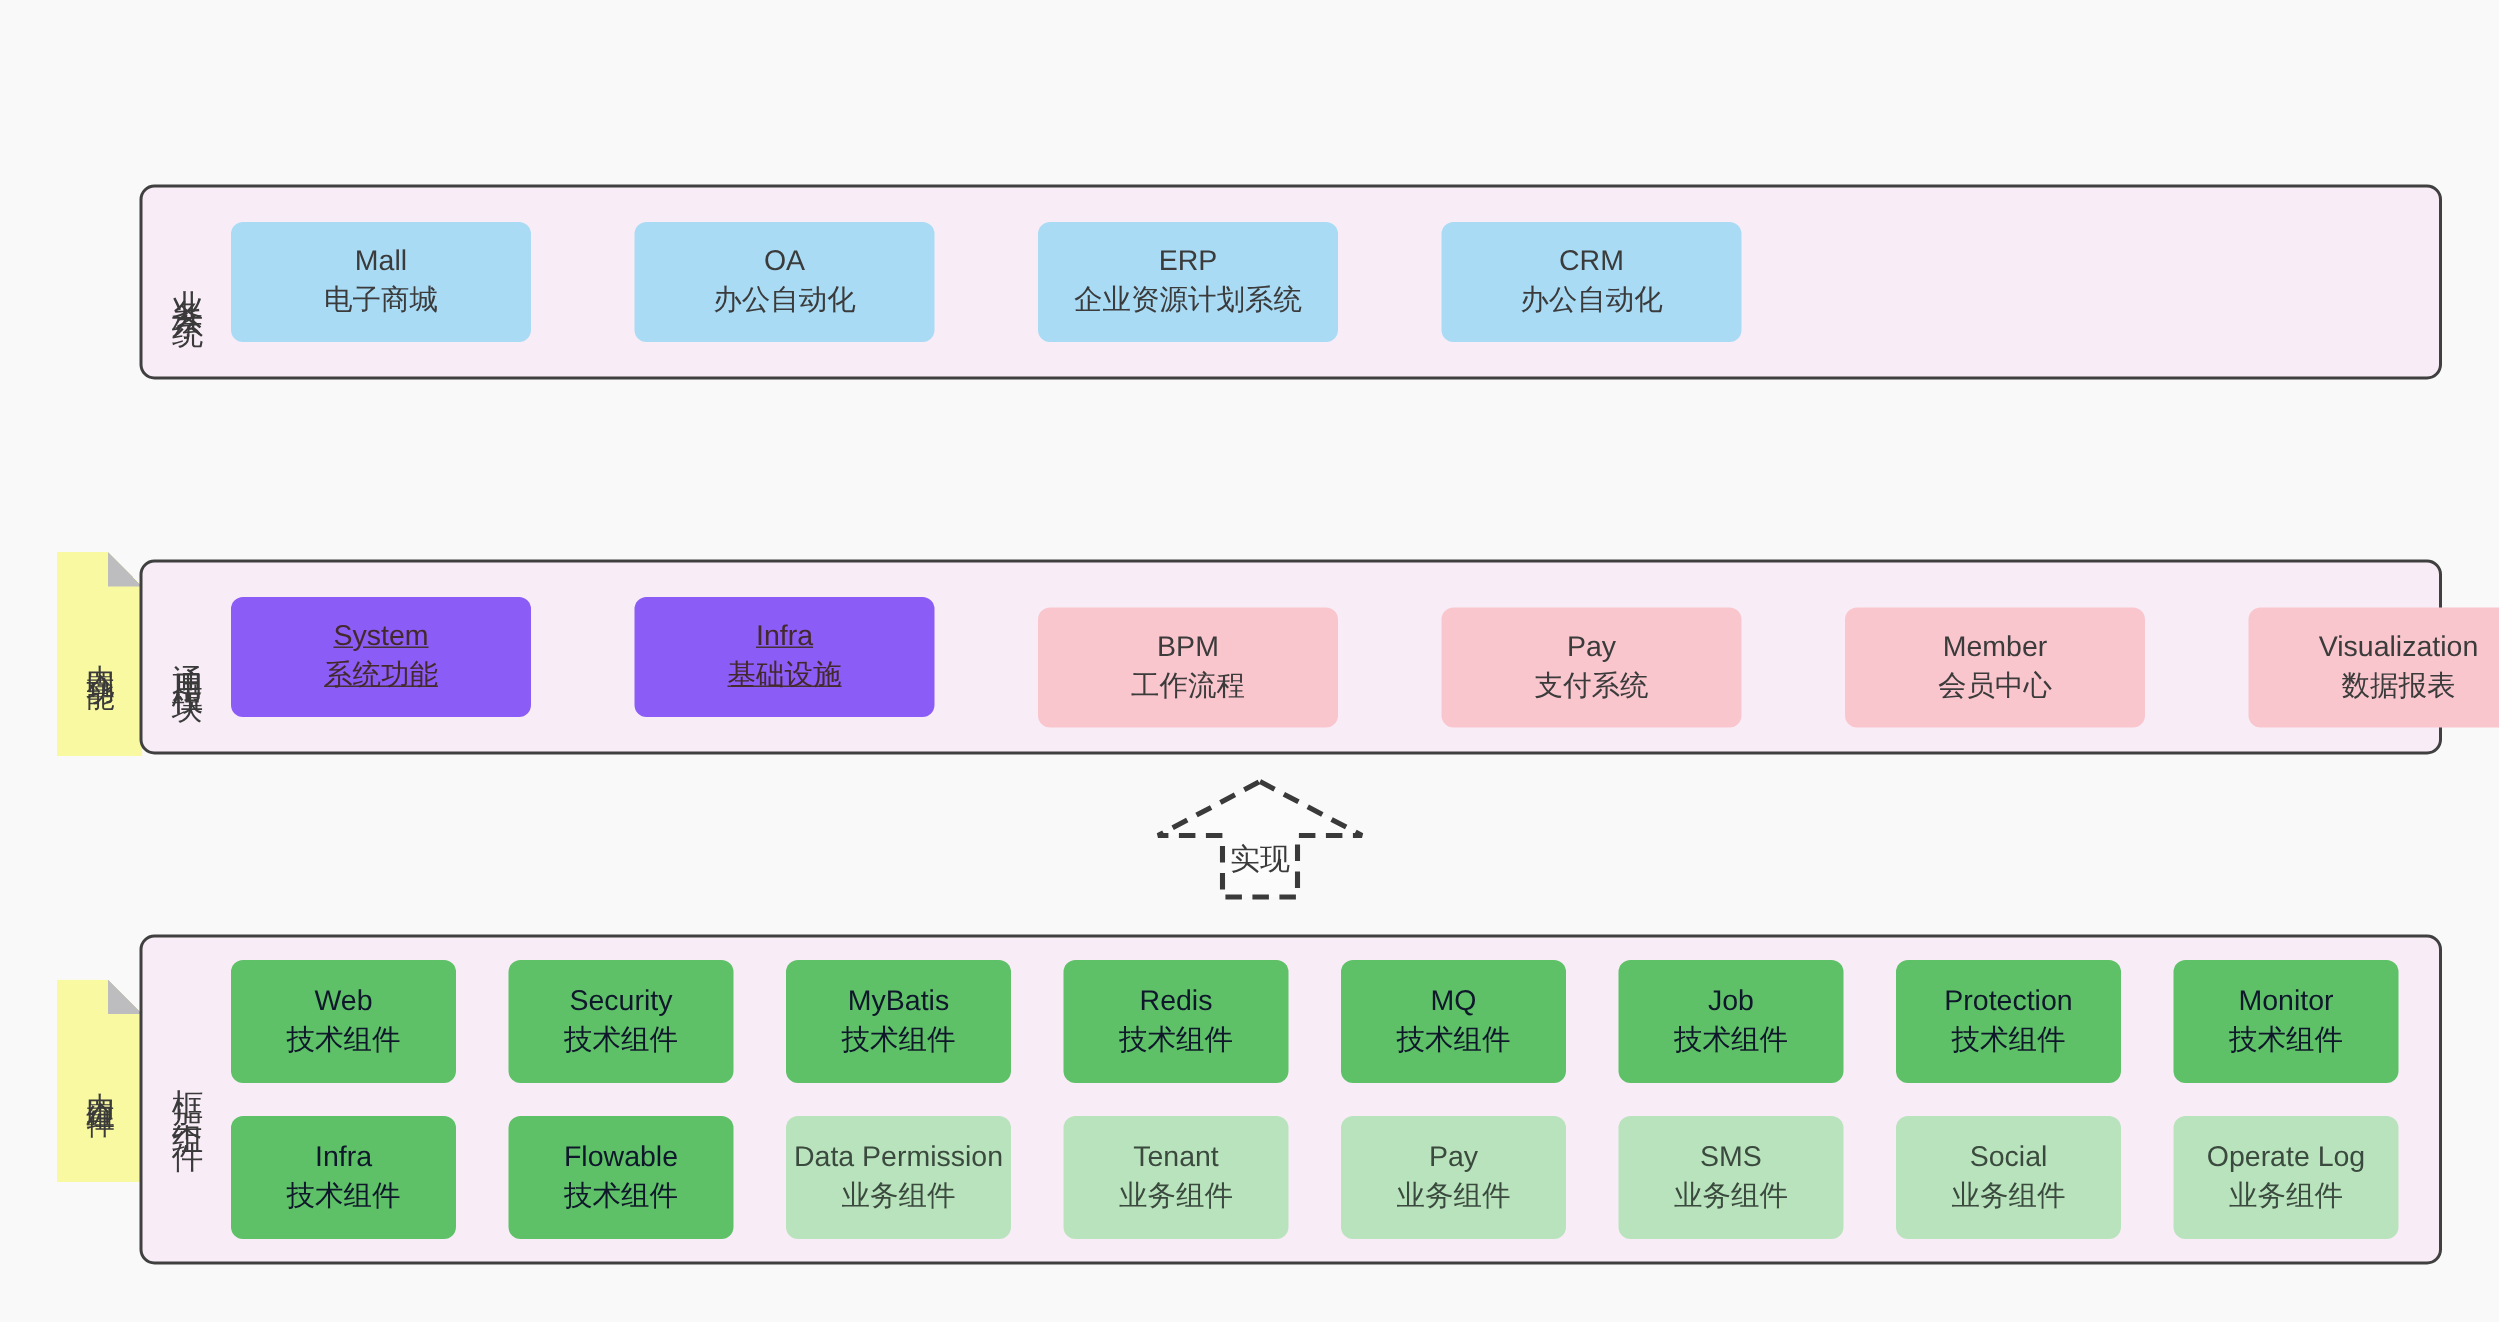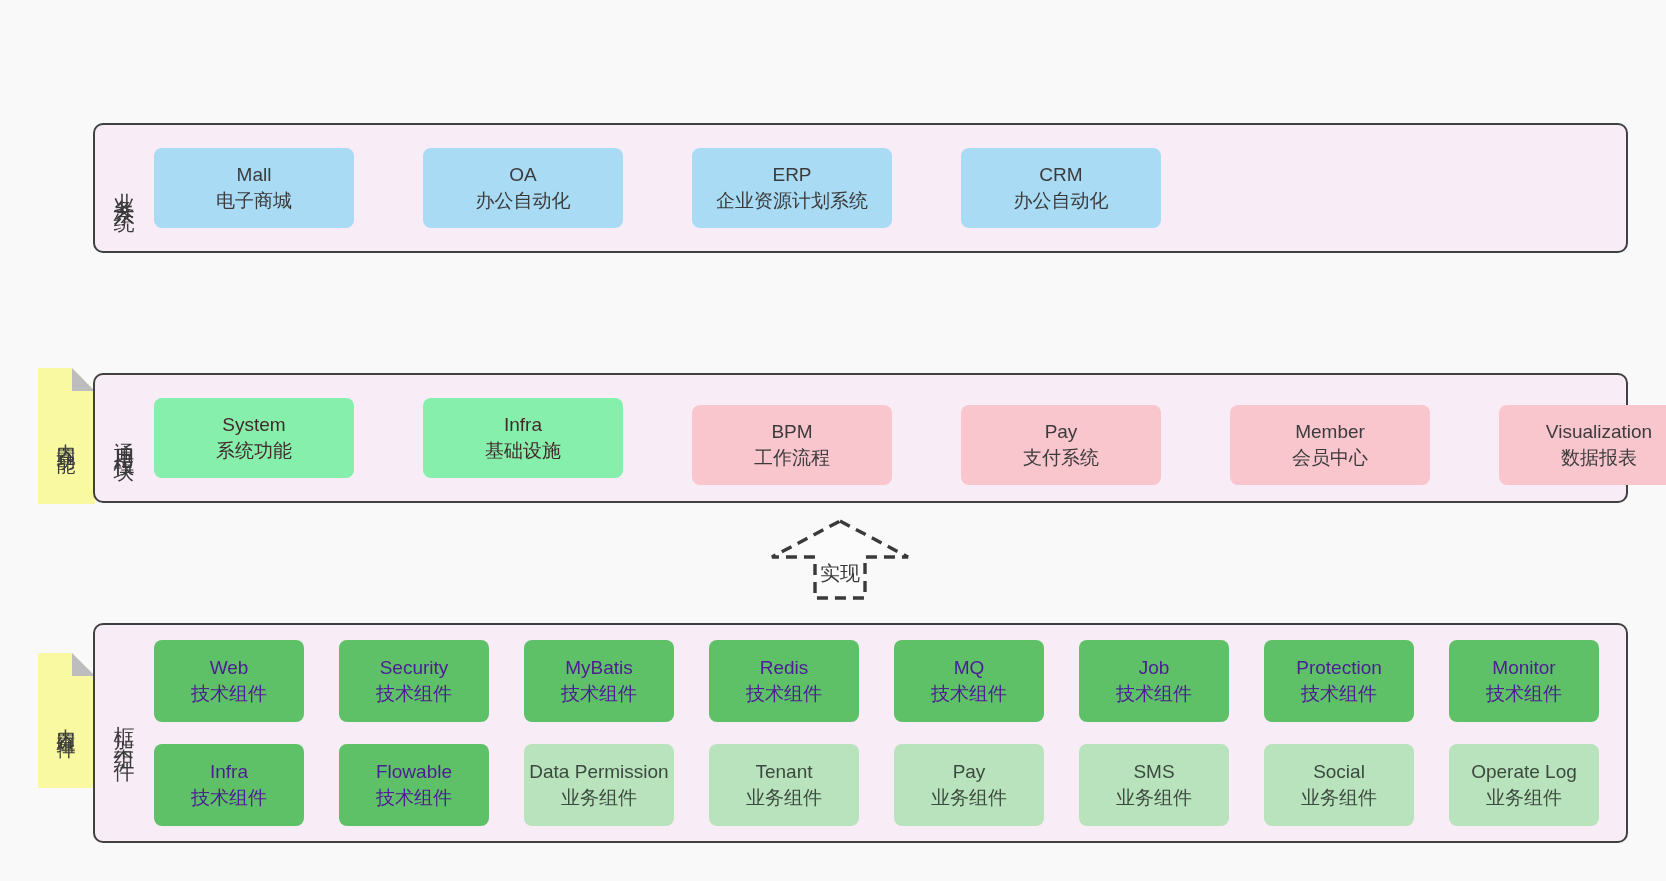--- a/index.html
+++ b/index.html
@@ -34,23 +34,23 @@
   .rows .boxes{gap:35px;}
 
   .box{
     width:200px;height:80px;border-radius:8px;flex:none;
     display:flex;flex-direction:column;align-items:center;justify-content:center;
     text-align:center;color:#3b3b3b;font-size:19px;line-height:26px;
     padding:2px;box-sizing:border-box;
   }
   .box.sm{width:150px;height:82px;}
   .blue{background:#a9dbf5;}
-  .red{background:#86efac;color:#463134;}
+  .red{background:#8b5cf6;color:#463134;text-decoration:underline;}
   .pink{background:#f9c6ce;margin-top:13px;}
-  .green{background:#5ec167;color:#4c1d95;}
+  .green{background:#5ec167;color:#0f172a;}
   .green-light{background:#b9e3bc;color:#3b4a3e;}
   .red .box-name,.red .box-desc{color:#44292c;}
 
   
   .note{
     position:absolute;left:38px;width:57px;background:#f9f9a2;z-index:1;
     clip-path:polygon(0 0,calc(100% - 23px) 0,100% 23px,100% 100%,0 100%);
     display:flex;align-items:center;justify-content:center;
   }
   .note .fold{

